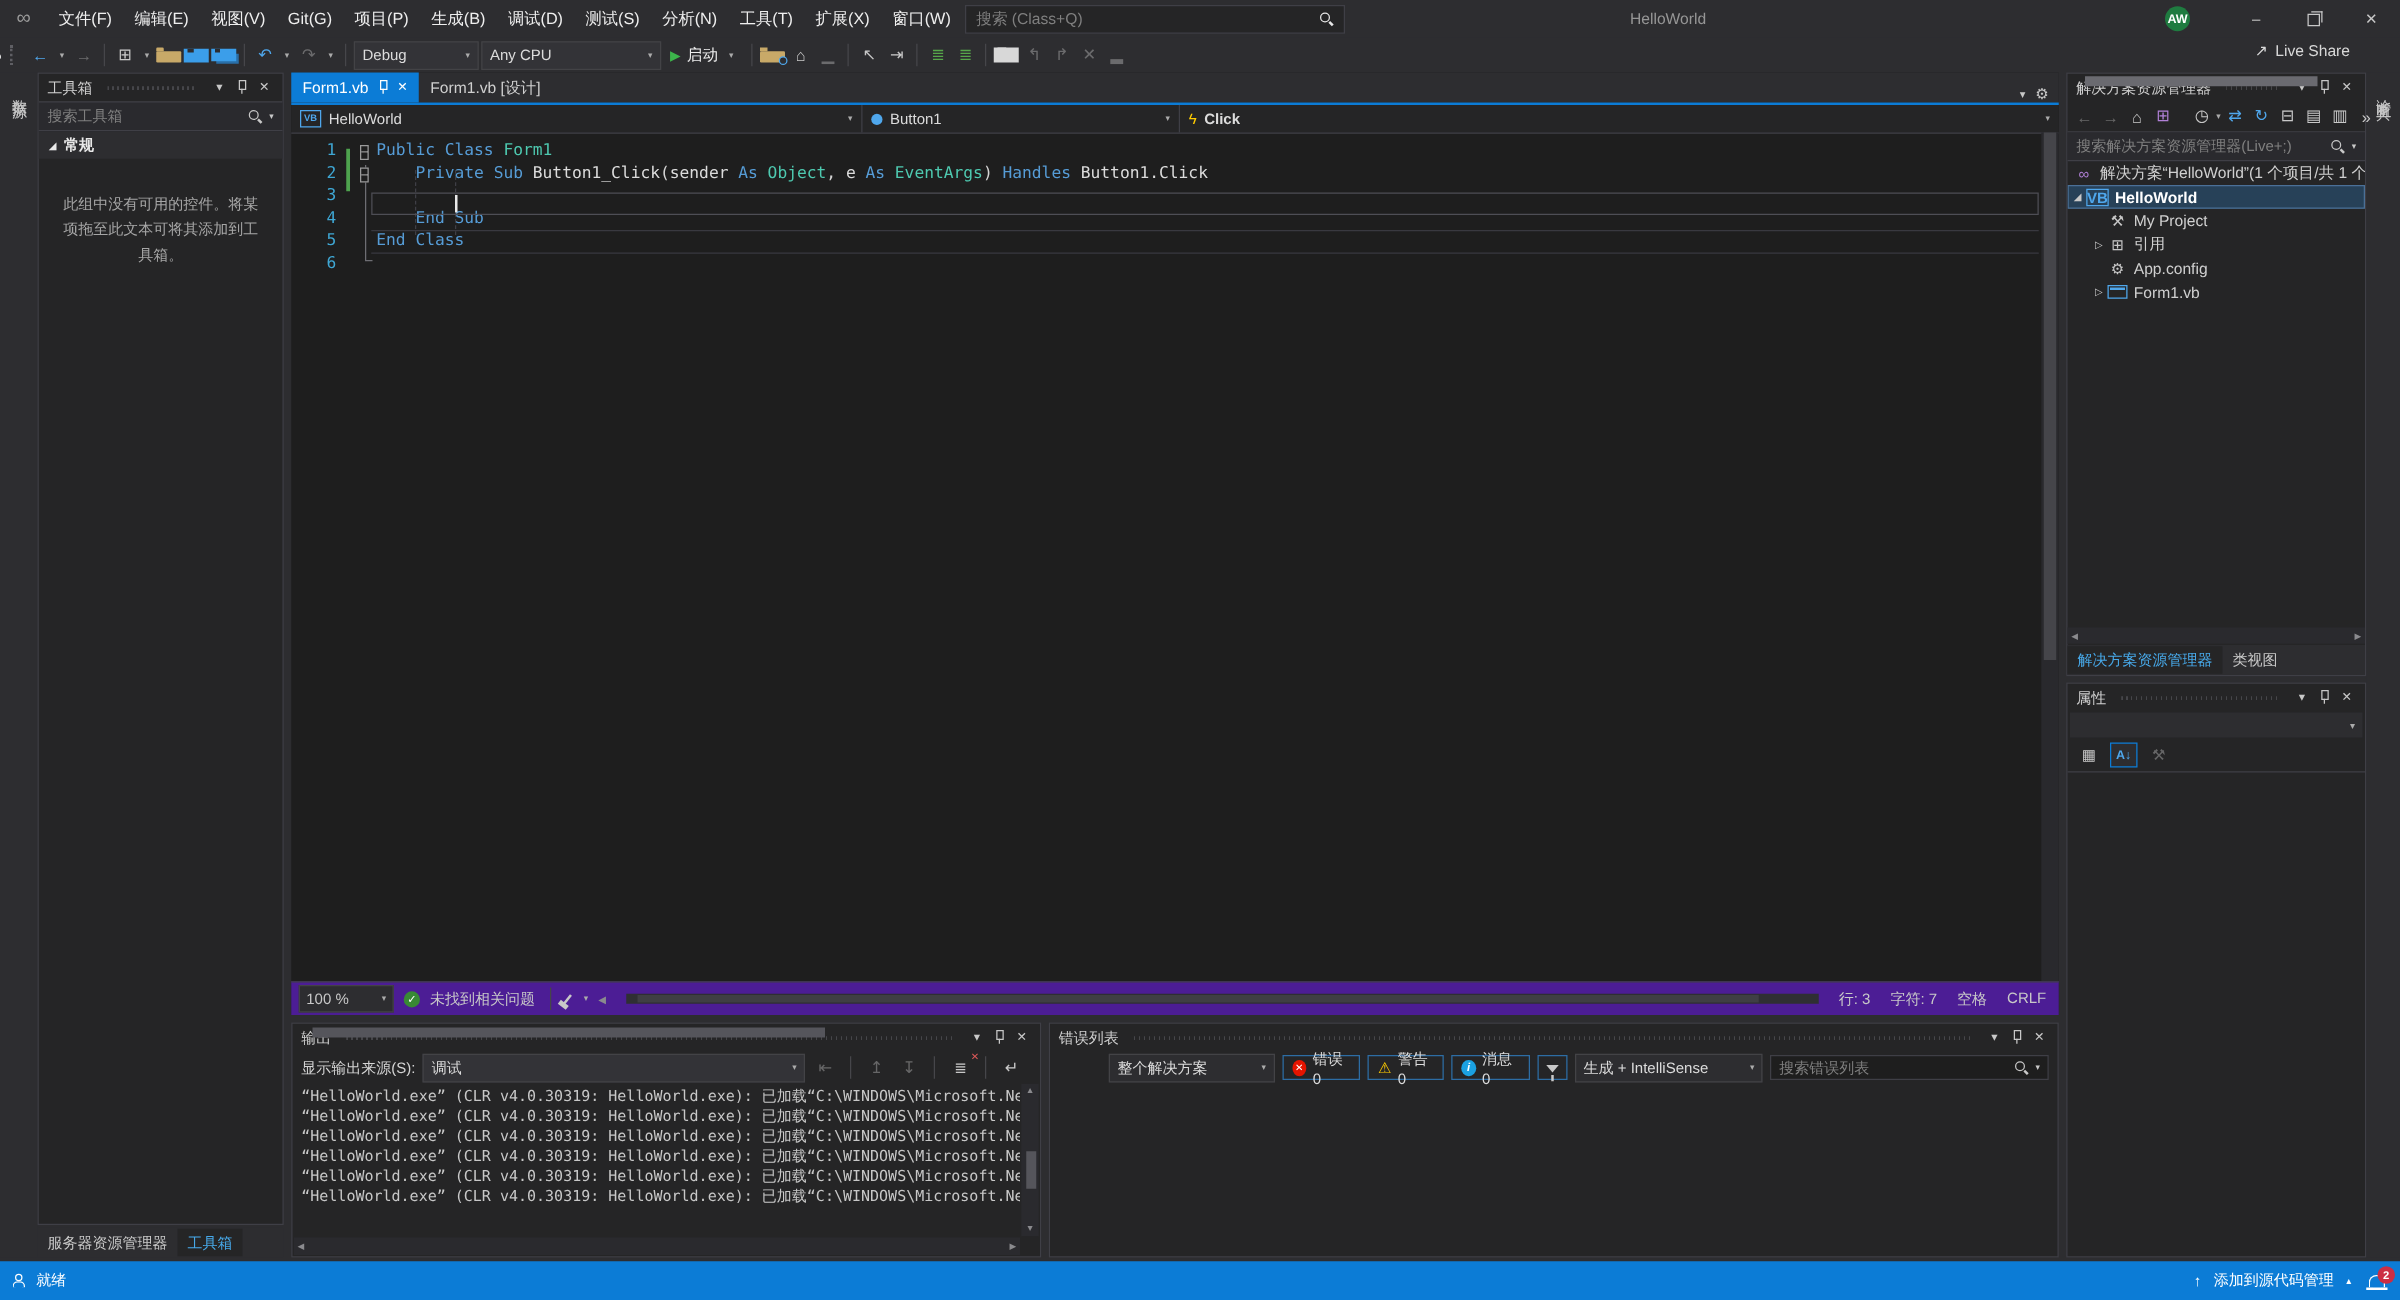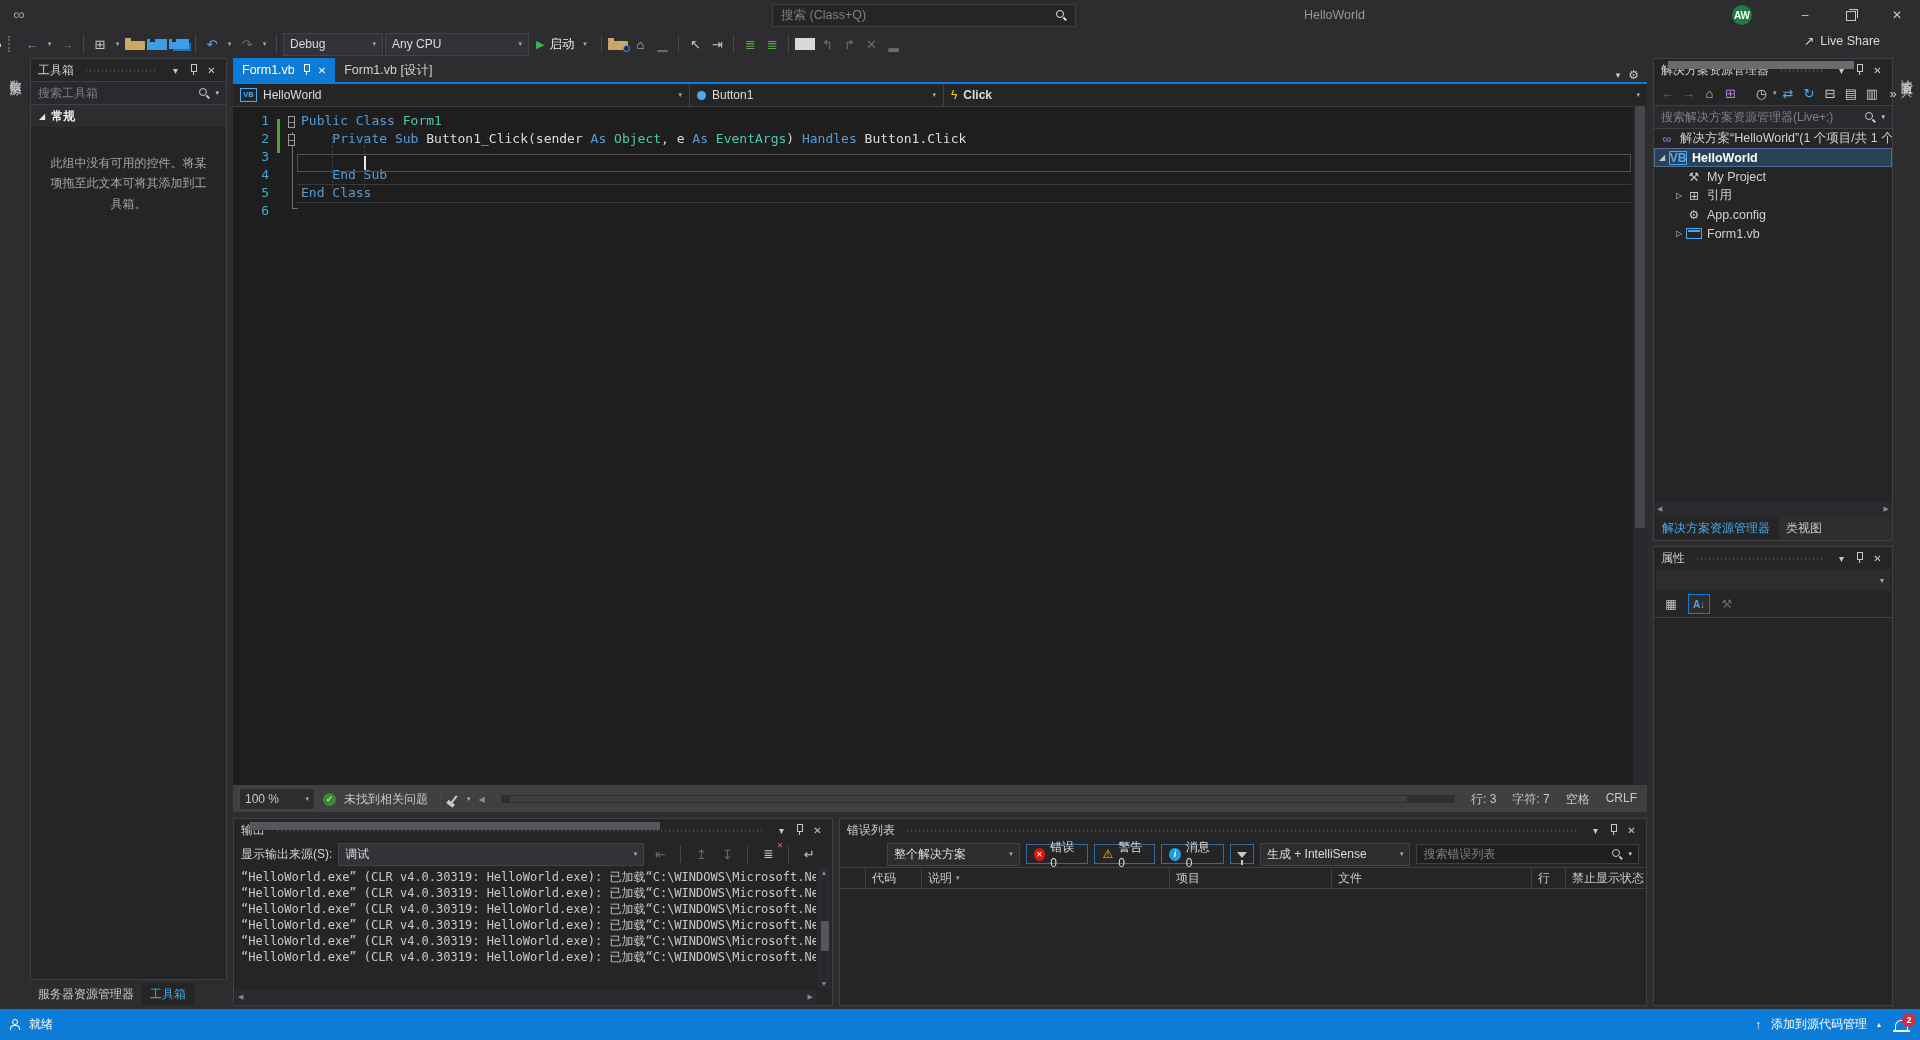--- a/index.html
+++ b/index.html
@@ -73,21 +73,21 @@
   .ov{position:absolute;}
   .curbox{left:64px;right:2px;top:48px;height:18px;border:1px solid #4E4E55;box-sizing:border-box;}
   .chgbar{left:44px;width:3px;top:13px;height:34px;background:#4EA24E;}
   .foldline{left:59px;top:26px;width:1px;height:76px;background:#6E6E73;}
   .foldtick{left:59px;top:102px;width:6px;height:1px;background:#6E6E73;}
   .iguide{top:30px;height:52px;width:0;border-left:1px dashed #3F3F46;}
   .cursor{left:131px;top:50px;width:1.5px;height:14px;background:#E8E8E8;}
   .psep{left:64px;right:2px;height:1px;background:#393940;}
   .vscroll{position:absolute;right:0;top:48px;bottom:26px;width:14px;background:#29292D;}
   .vthumb{position:absolute;left:2px;right:2px;background:#45454A;}
-  .estatus{position:absolute;left:0;right:0;bottom:0;height:26px;background:#404040;border-top:1px solid #3F3F46;
+  .estatus{position:absolute;left:0;right:0;bottom:0;height:26px;background:#4c1d95;border-top:1px solid #3F3F46;
            display:flex;align-items:center;padding:0 6px;gap:8px;color:#C8C8C8;}
   .zoombox{width:64px;height:20px;background:#2D2D30;border:1px solid #434346;display:flex;align-items:center;
            justify-content:space-between;padding:0 5px;}
   .hsbar{flex:1;height:8px;margin:0 8px;background:#2F2F33;position:relative;}
   .hsbar div{position:absolute;left:1%;width:94%;top:1px;bottom:1px;background:#3F3F44;}
   .est-right{display:flex;gap:16px;margin-right:4px;}
   
   #output{position:absolute;left:233px;top:818px;width:600px;height:188px;}
   .otb{height:26px;display:flex;align-items:center;gap:6px;padding:0 7px;color:#D4D4D4;}
   .olines{position:absolute;left:2px;top:50px;right:16px;bottom:16px;overflow:hidden;
@@ -188,20 +188,35 @@
   .gray{color:#8A8A8E;}
 </style>
 </head>
 <body>
 
 <div class="root">
 
   
   <div class="titlebar">
     <div class="vslogo"><span class="ic">∞</span></div>
+    <div class="menubar" id="menubar">
+        <span class="menu-item">文件(F)</span>
+        <span class="menu-item">编辑(E)</span>
+        <span class="menu-item">视图(V)</span>
+        <span class="menu-item">Git(G)</span>
+        <span class="menu-item">项目(P)</span>
+        <span class="menu-item">生成(B)</span>
+        <span class="menu-item">调试(D)</span>
+        <span class="menu-item">测试(S)</span>
+        <span class="menu-item">分析(N)</span>
+        <span class="menu-item">工具(T)</span>
+        <span class="menu-item">扩展(X)</span>
+        <span class="menu-item">窗口(W)</span>
+        <span class="menu-item">帮助(H)</span>
+      </div>
     <div class="qsearch">
       <span>搜索 (Class+Q)</span>
       <span class="ic sh-mag" style="color:#E8E8E8"></span>
     </div>
     <div class="win-title">HelloWorld</div>
     <div class="avatar">AW</div>
     <div class="winbtns">
       <div class="wbtn">
           <span class="ic">–</span>
         </div>
@@ -497,44 +512,20 @@
           <span class="ca">▾</span>
       </div>
       <div class="esearch">
         <span>搜索错误列表</span>
         <span class="twsr">
             <span class="ic sh-mag"></span>
             <span style="font-size:7px;">▾</span>
           </span>
       </div>
     </div>
-    <div class="ehead" id="error-columns">
-        <div class="ehc" style="width: 26px;">
-          <span></span>
-        </div>
-        <div class="ehc" style="width: 56px;">
-          <span>代码</span>
-        </div>
-        <div class="ehc" style="width: 248px;">
-          <span>说明</span>
-          <span style="font-size: 7px; color: rgb(171, 171, 171);">▾</span>
-        </div>
-        <div class="ehc" style="width: 162px;">
-          <span>项目</span>
-        </div>
-        <div class="ehc" style="width: 200px;">
-          <span>文件</span>
-        </div>
-        <div class="ehc" style="width: 34px;">
-          <span>行</span>
-        </div>
-        <div class="ehc" style="flex: 1 1 0%; border-right: none;">
-          <span>禁止显示状态</span>
-        </div>
-      </div>
   </div>
 
   
   <div class="panel" id="solexp">
     <div class="ptitle">
       <span>解决方案资源管理器</span>
       <span class="pdots"></span>
       <span class="pticon ic">▾</span>
       <span class="pticon ic sh-pin"></span>
       <span class="pticon ic">✕</span>

